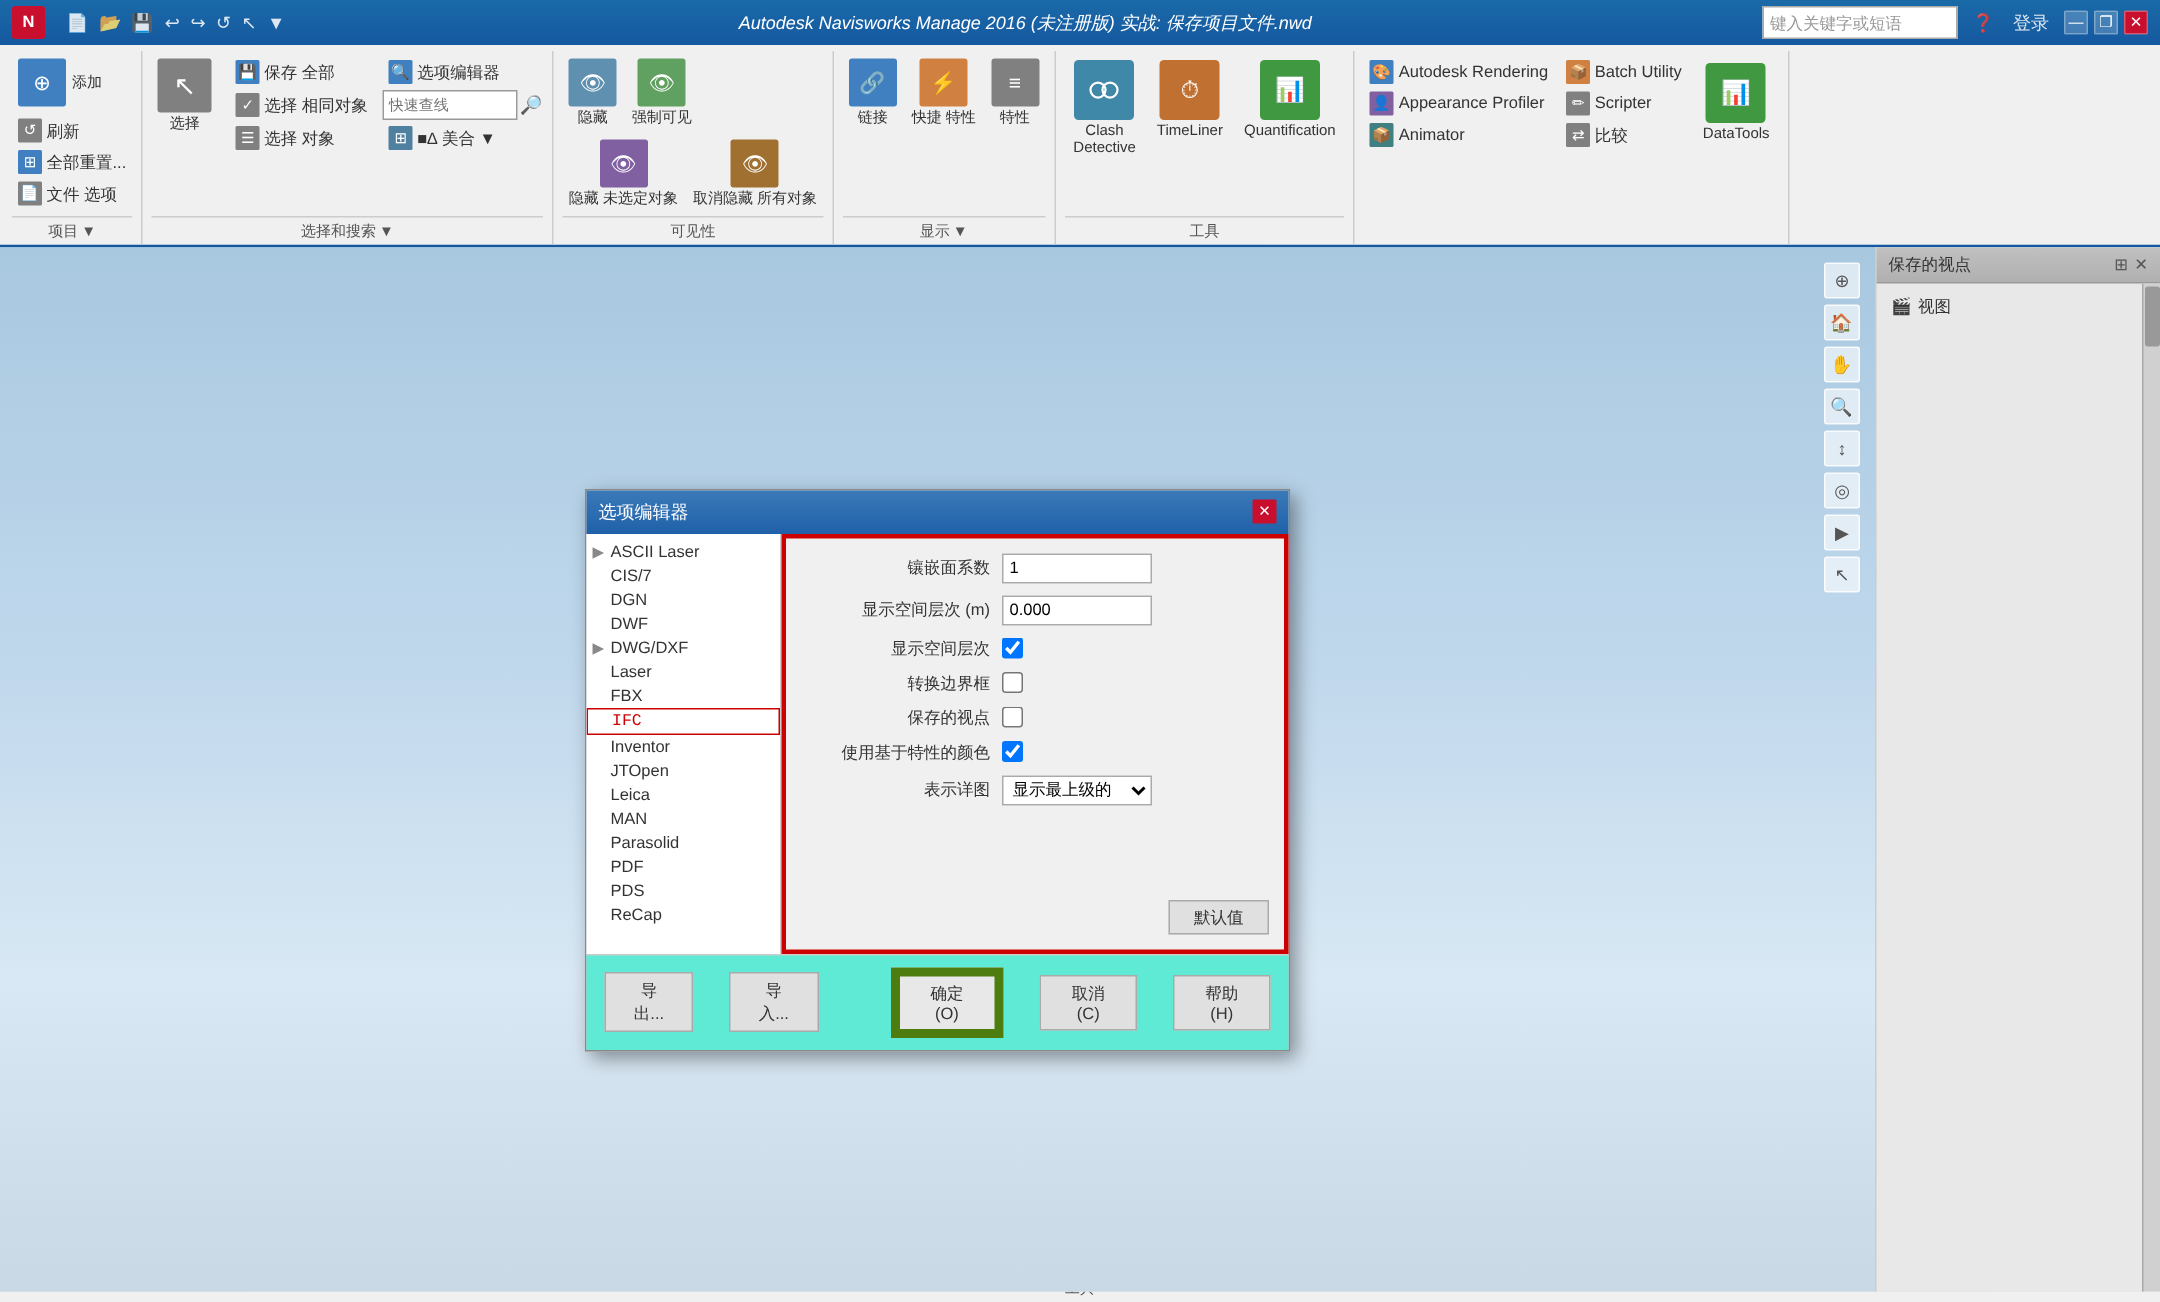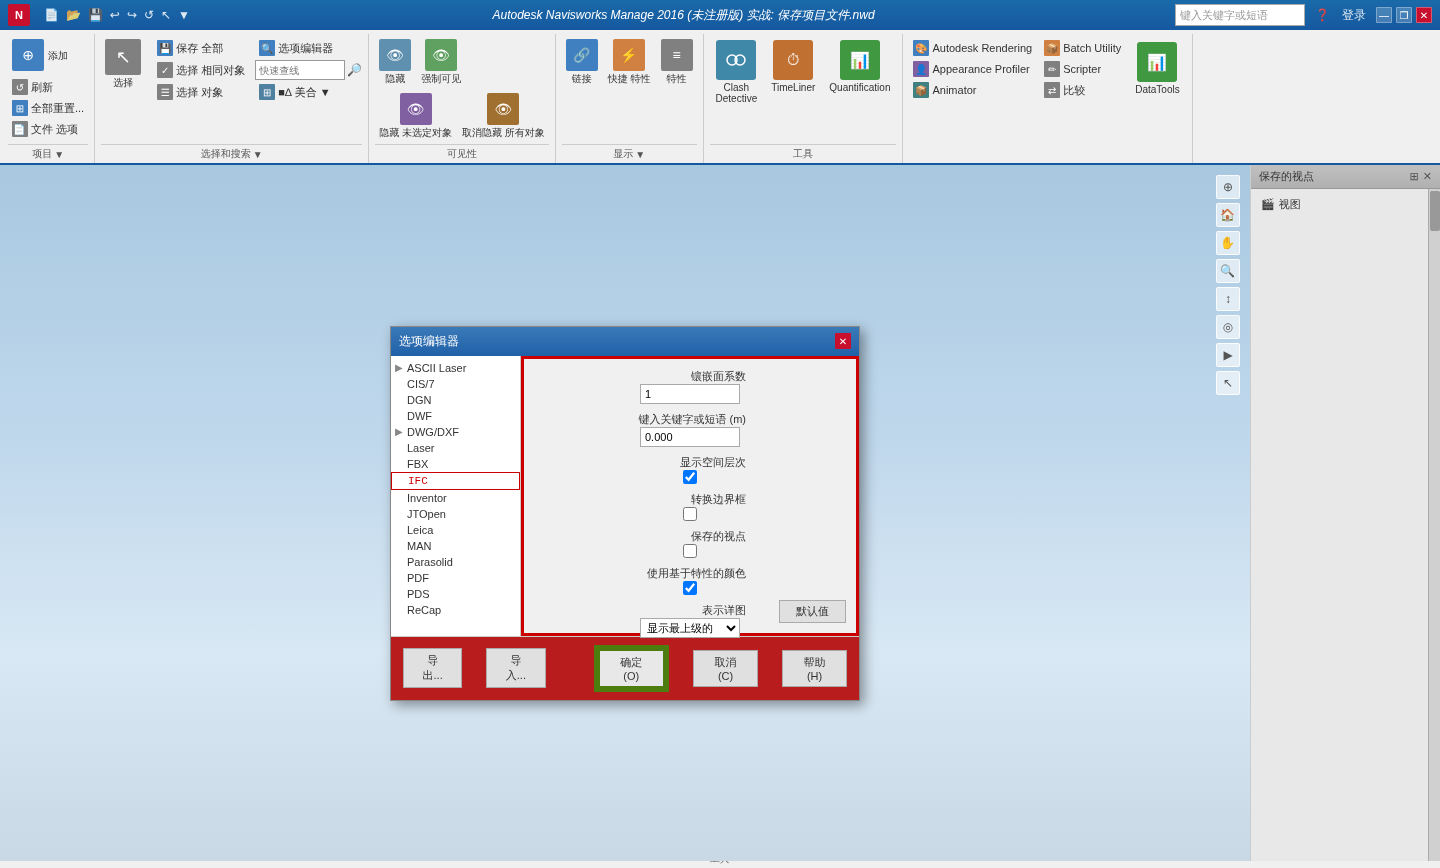--- a/index.html
+++ b/index.html
@@ -299,21 +299,20 @@
       flex: 1;
       padding: 10px 16px;
       position: relative;
       border: 3px solid #cc0000;
       margin: 0;
     }
     .form-row {
       display: flex;
       align-items: center;
       margin-bottom: 8px;
-      flex-direction: column;
     }
     .form-label {
       text-align: right;
       font-size: 11px;
       color: #333;
       min-width: 120px;
       margin-right: 8px;
       flex-shrink: 0;
     }
     .form-input {
@@ -339,21 +338,21 @@
       right: 10px;
       background: #e0e0e0;
       border: 1px solid #aaa;
       padding: 3px 16px;
       font-size: 11px;
       cursor: pointer;
       color: #333;
     }
 
     .modal-footer {
-      background: #b91c1c;
+      background: #5eead4;
       border-top: 1px solid #ccc;
       padding: 8px 12px;
       display: flex;
       align-items: center;
       gap: 24px;
       justify-content: space-between;
     }
     .modal-footer-btn {
       background: #e0e0e0;
       border: 1px solid #aaa;
@@ -723,21 +722,21 @@
         </div>
 
         <div class="modal-right">
 
           <div class="form-row">
             <div class="form-label">镶嵌面系数</div>
             <input type="text" class="form-input" value="1" style="">
           </div>
 
           <div class="form-row">
-            <div class="form-label">键入关键字或短语 (m)</div>
+            <div class="form-label">显示空间层次 (m)</div>
             <input type="text" class="form-input" value="0.000" style="">
           </div>
 
           <div class="form-row">
             <div class="form-label">显示空间层次</div>
             <input type="checkbox" class="form-checkbox" checked="" style="">
           </div>
 
           <div class="form-row">
             <div class="form-label">转换边界框</div>

